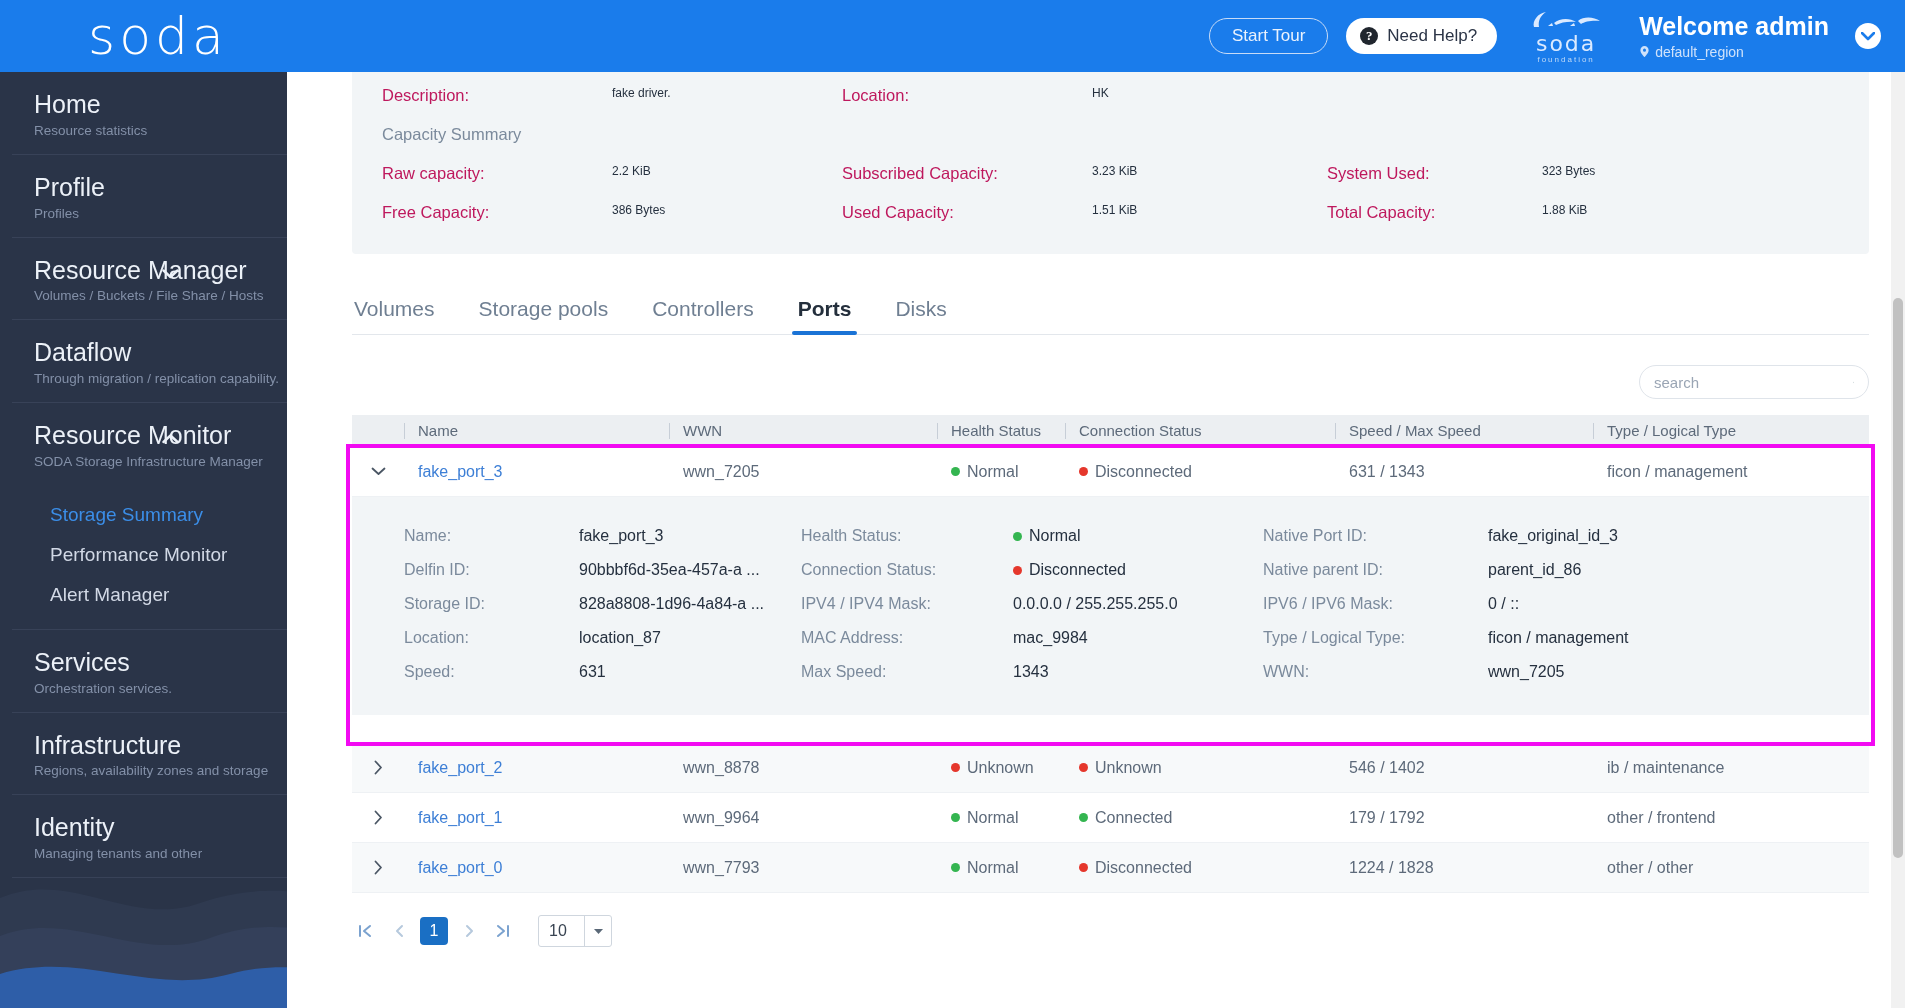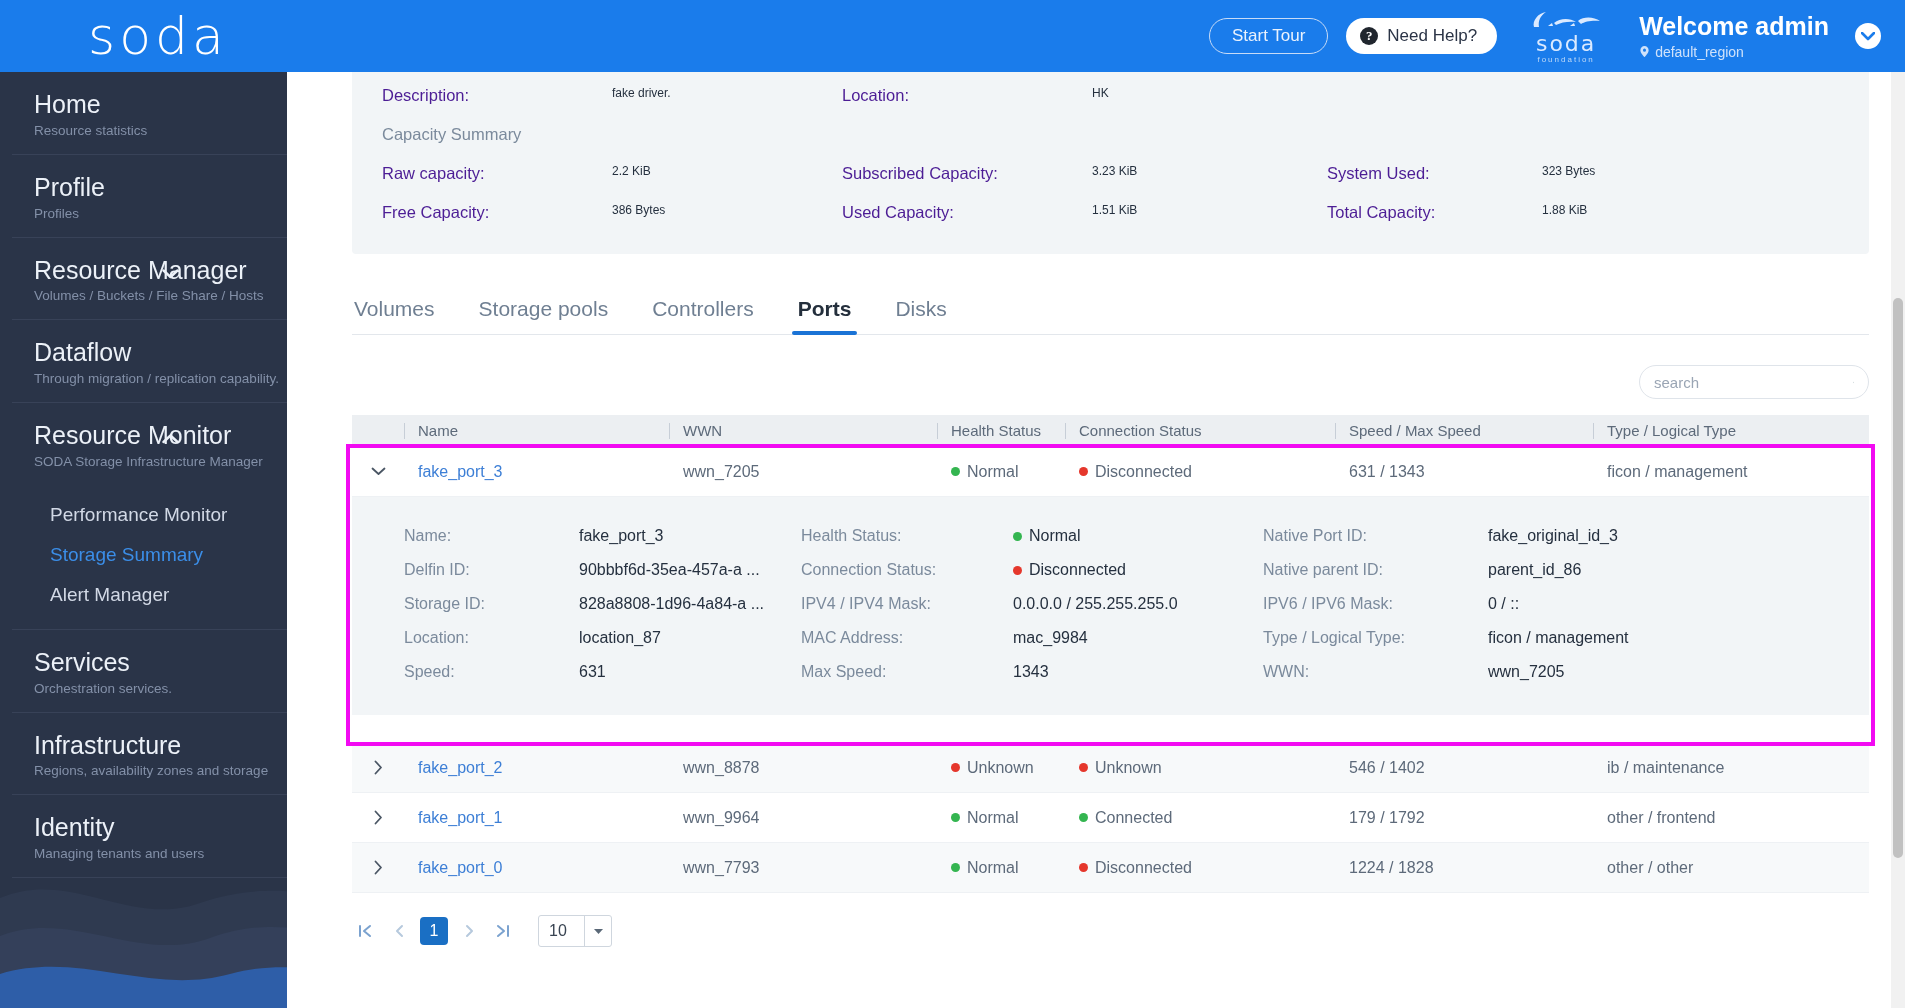--- a/index.html
+++ b/index.html
@@ -78,21 +78,21 @@
   .content {
     position:absolute; left:316px; top:72px; width:1589px; height:936px;
     background:#fff; overflow:hidden;
   }
 
   .summary-card {
     margin:0 36px; background:#f2f5f7; border-radius:4px;
     padding:12px 30px 22px 30px; position:relative; top:-8px;
   }
   .kv-grid { display:grid; grid-template-columns: 230px 230px 250px 235px 215px 240px; row-gap:0; }
-  .kv-label { color:#4c1d95; font-size:16.5px; padding:10px 0; }
+  .kv-label { color:#be185d; font-size:16.5px; padding:10px 0; }
   .kv-value { color:#25303f; font-size:12px; padding:10px 0; }
   .kv-section { color:#7b8a9c; font-size:16.5px; padding:10px 0; grid-column: 1 / span 6;}
 
   
   .tabs { margin:28px 36px 0 36px; border-bottom:1px solid #e3e7ec; display:flex; gap:0; }
   .tab {
     font-size:21px; color:#6f7f92; padding:6px 22px 14px 22px; cursor:pointer;
     position:relative; top:1px;
   }
   .tab:first-child { padding-left:2px;}
@@ -270,38 +270,38 @@
       <div class="sb-title">Resource Monitor</div>
       <div class="sb-sub">SODA Storage Infrastructure Manager</div>
       <span class="sb-caret">
         <svg width="17" height="10" viewBox="0 0 17 10">
             <path d="M1.5 8 L8.5 1.5 L15.5 8" stroke="#ecf1f8" stroke-width="2.4" fill="none" stroke-linecap="round" stroke-linejoin="round"></path>
           </svg>
       </span>
     </div>
 
     <div class="sb-sublist" style="border-bottom:1px solid #384258;">
+      <div class="sb-subitem active">Storage Summary</div>
       <div class="sb-subitem">Performance Monitor</div>
-      <div class="sb-subitem active">Storage Summary</div>
       <div class="sb-subitem">Alert Manager</div>
     </div>
 
     <div class="sb-item">
       <div class="sb-title">Services</div>
       <div class="sb-sub">Orchestration services.</div>
     </div>
 
     <div class="sb-item">
       <div class="sb-title">Infrastructure</div>
       <div class="sb-sub">Regions, availability zones and storage</div>
     </div>
 
     <div class="sb-item">
       <div class="sb-title">Identity</div>
-      <div class="sb-sub">Managing tenants and users</div>
+      <div class="sb-sub">Managing tenants and other</div>
     </div>
   </div>
 
   <div class="content">
 
     <div class="summary-card">
       <div class="kv-grid">
         <div class="kv-label">Description:</div>
         <div class="kv-value">fake driver.</div>
         <div class="kv-label">Location:</div>

